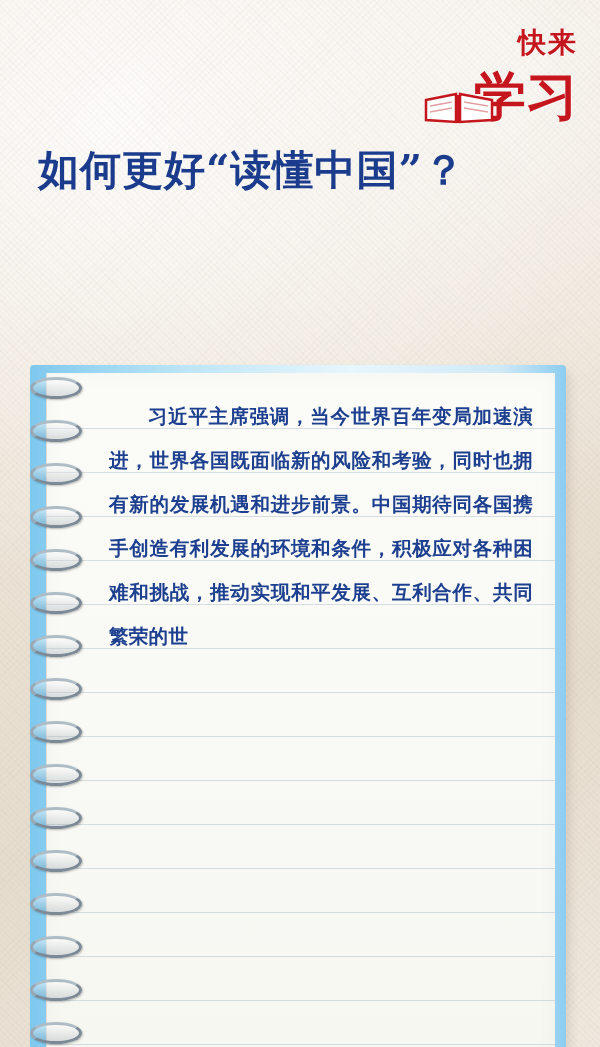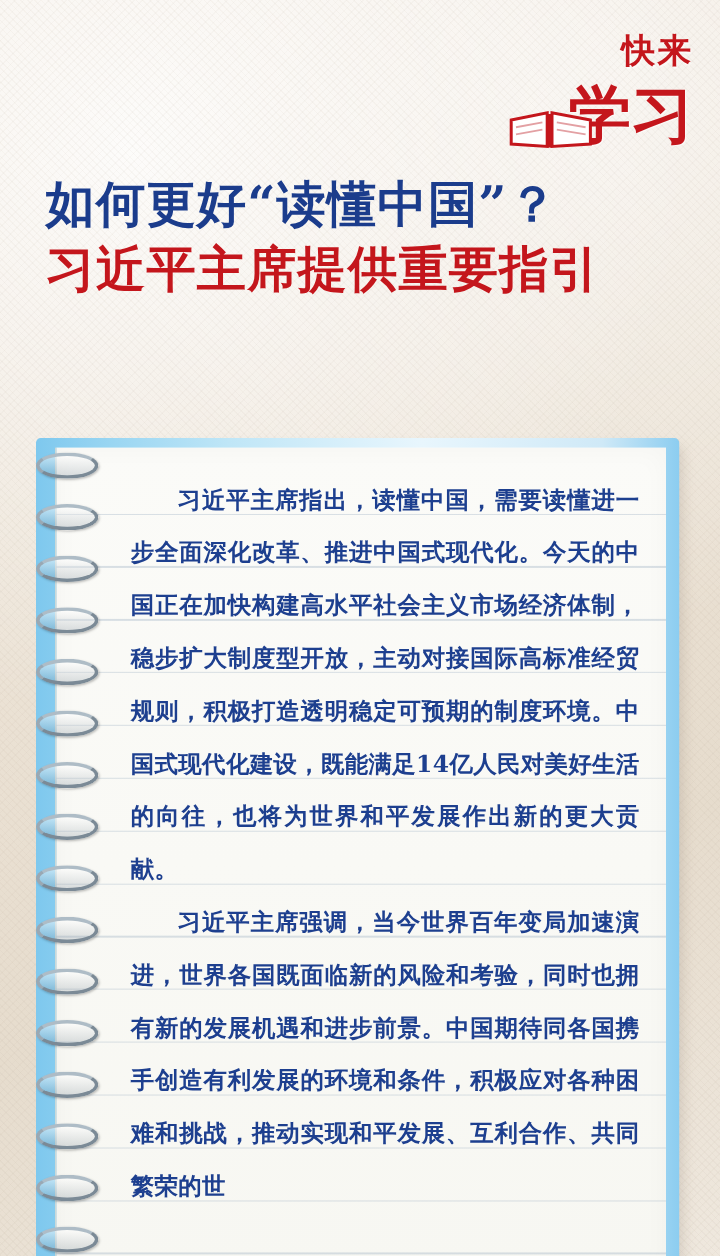--- a/index.html
+++ b/index.html
@@ -210,30 +210,28 @@
     <path d="M2 10 L32 4 L32 32 L2 30 Z" fill="#ffffff" stroke="#c4161c" stroke-width="2.5"></path>
     <path d="M68 10 L36 4 L36 32 L68 30 Z" fill="#ffffff" stroke="#c4161c" stroke-width="2.5"></path>
     <path d="M34 5 L34 33" stroke="#c4161c" stroke-width="3"></path>
     <path d="M6 16 L28 12 M6 22 L28 18" stroke="#e3a0a3" stroke-width="1.6"></path>
     <path d="M64 16 L40 12 M64 22 L40 18" stroke="#e3a0a3" stroke-width="1.6"></path>
   </svg>
 </div>
 
 <div class="headline">
   <div class="line line1">如何更好“读懂中国”？</div>
-  <div class="line line2">习近平主席提供重要指引</div>
 </div>
 
 <div class="notebook">
   <div class="note-shadow"></div>
   <div class="note-blue-edge"></div>
   <div class="note-page">
     <div class="page-lines"></div>
     <div class="article">
-      <p class="body indent">习近平主席指出，读懂中国，需要读懂进一步全面深化改革、推进中国式现代化。今天的中国正在加快构建高水平社会主义市场经济体制，稳步扩大制度型开放，主动对接国际高标准经贸规则，积极打造透明稳定可预期的制度环境。中国式现代化建设，既能满足14亿人民对美好生活的向往，也将为世界和平发展作出新的更大贡献。</p>
       <p class="body indent">习近平主席强调，当今世界百年变局加速演进，世界各国既面临新的风险和考验，同时也拥有新的发展机遇和进步前景。中国期待同各国携手创造有利发展的环境和条件，积极应对各种困难和挑战，推动实现和平发展、互利合作、共同繁荣的世</p>
     </div>
   </div>
   <div class="spiral" id="spiral">
       <div class="ring" style="top: 12px;"></div>
       <div class="ring" style="top: 55px;"></div>
       <div class="ring" style="top: 98px;"></div>
       <div class="ring" style="top: 141px;"></div>
       <div class="ring" style="top: 184px;"></div>
       <div class="ring" style="top: 227px;"></div>

